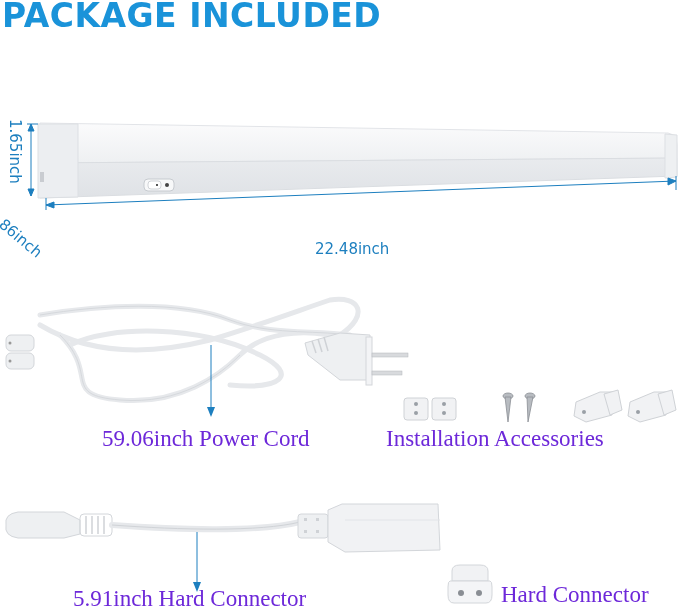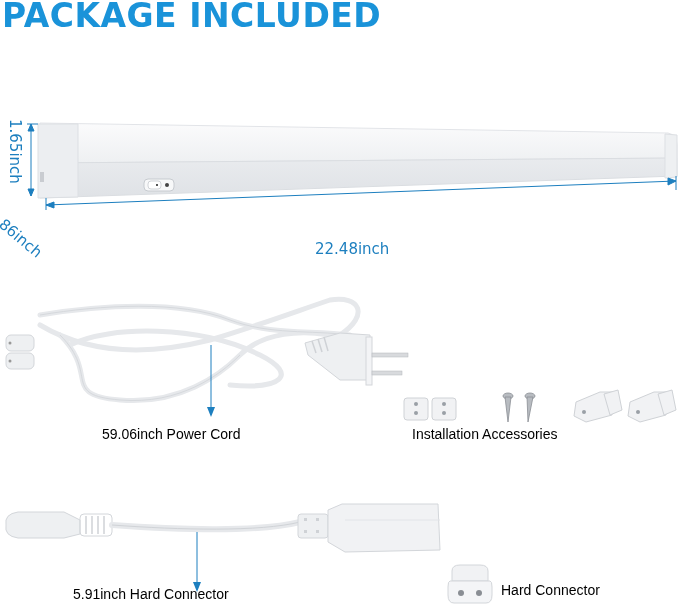--- a/index.html
+++ b/index.html
@@ -1,18 +1,18 @@
 <!DOCTYPE html>
 <html><head>
 <meta charset="utf-8">
 <style>
   html, body { margin:0; padding:0; background:#ffffff; }
   body { width:679px; height:607px; position:relative; overflow:hidden; font-family:"DejaVu Sans", sans-serif; }
   .title { position:absolute; left:2px; top:-4px; font-family:"DejaVu Sans", sans-serif; font-weight:bold; font-size:33px; color:#1a93d9; letter-spacing:0.5px; }
-  .label { position:absolute; color:#000000; font-family:Liberation Sans, sans-serif; font-size:14px; white-space:nowrap; }
+  .label { position:absolute; color:#6d28d9; font-family:Liberation Serif, serif; font-size:23px; white-space:nowrap; }
   .dim { position:absolute; color:#1d7fbf; font-family:"DejaVu Sans", sans-serif; font-size:15px; white-space:nowrap; }
   svg { position:absolute; overflow:visible; }
 </style>
 </head>
 <body>
 
 <div class="title">PACKAGE INCLUDED</div>
 
 <svg width="679" height="260" style="left:0;top:0;">
   <defs>
@@ -118,21 +118,21 @@
 
   <g fill="#f1f2f4" stroke="#cfd2d6">
     <path d="M186,32 L210,22 L222,22 L222,45 L196,52 L184,46 Z"></path>
     <path d="M214,24 L228,20 L232,40 L220,45 Z"></path>
     <path d="M240,32 L264,22 L276,22 L276,45 L250,52 L238,46 Z"></path>
     <path d="M268,24 L282,20 L286,40 L274,45 Z"></path>
   </g>
   <circle cx="194" cy="42" r="2" fill="#9aa0a6"></circle>
     <circle cx="248" cy="42" r="2" fill="#9aa0a6"></circle>
 </svg>
-<div class="label" style="left:412px;top:426px;text-align:center;">Installation Accessories</div>
+<div class="label" style="left:386px;top:426px;text-align:center;">Installation Accessories</div>
 
 <svg width="440" height="90" style="left:0;top:500px;">
 
   <path d="M6,25 Q4,14 18,12 L64,12 L80,20 L80,34 L64,38 L18,38 Q4,36 6,25 Z" fill="#eef0f2" stroke="#d3d6da"></path>
   <g stroke="#cfd2d6" stroke-width="1.5">
       <line x1="86" y1="16" x2="86" y2="34"></line>
       <line x1="92" y1="16" x2="92" y2="34"></line>
       <line x1="98" y1="16" x2="98" y2="34"></line>
       <line x1="104" y1="16" x2="104" y2="34"></line>
     </g>

